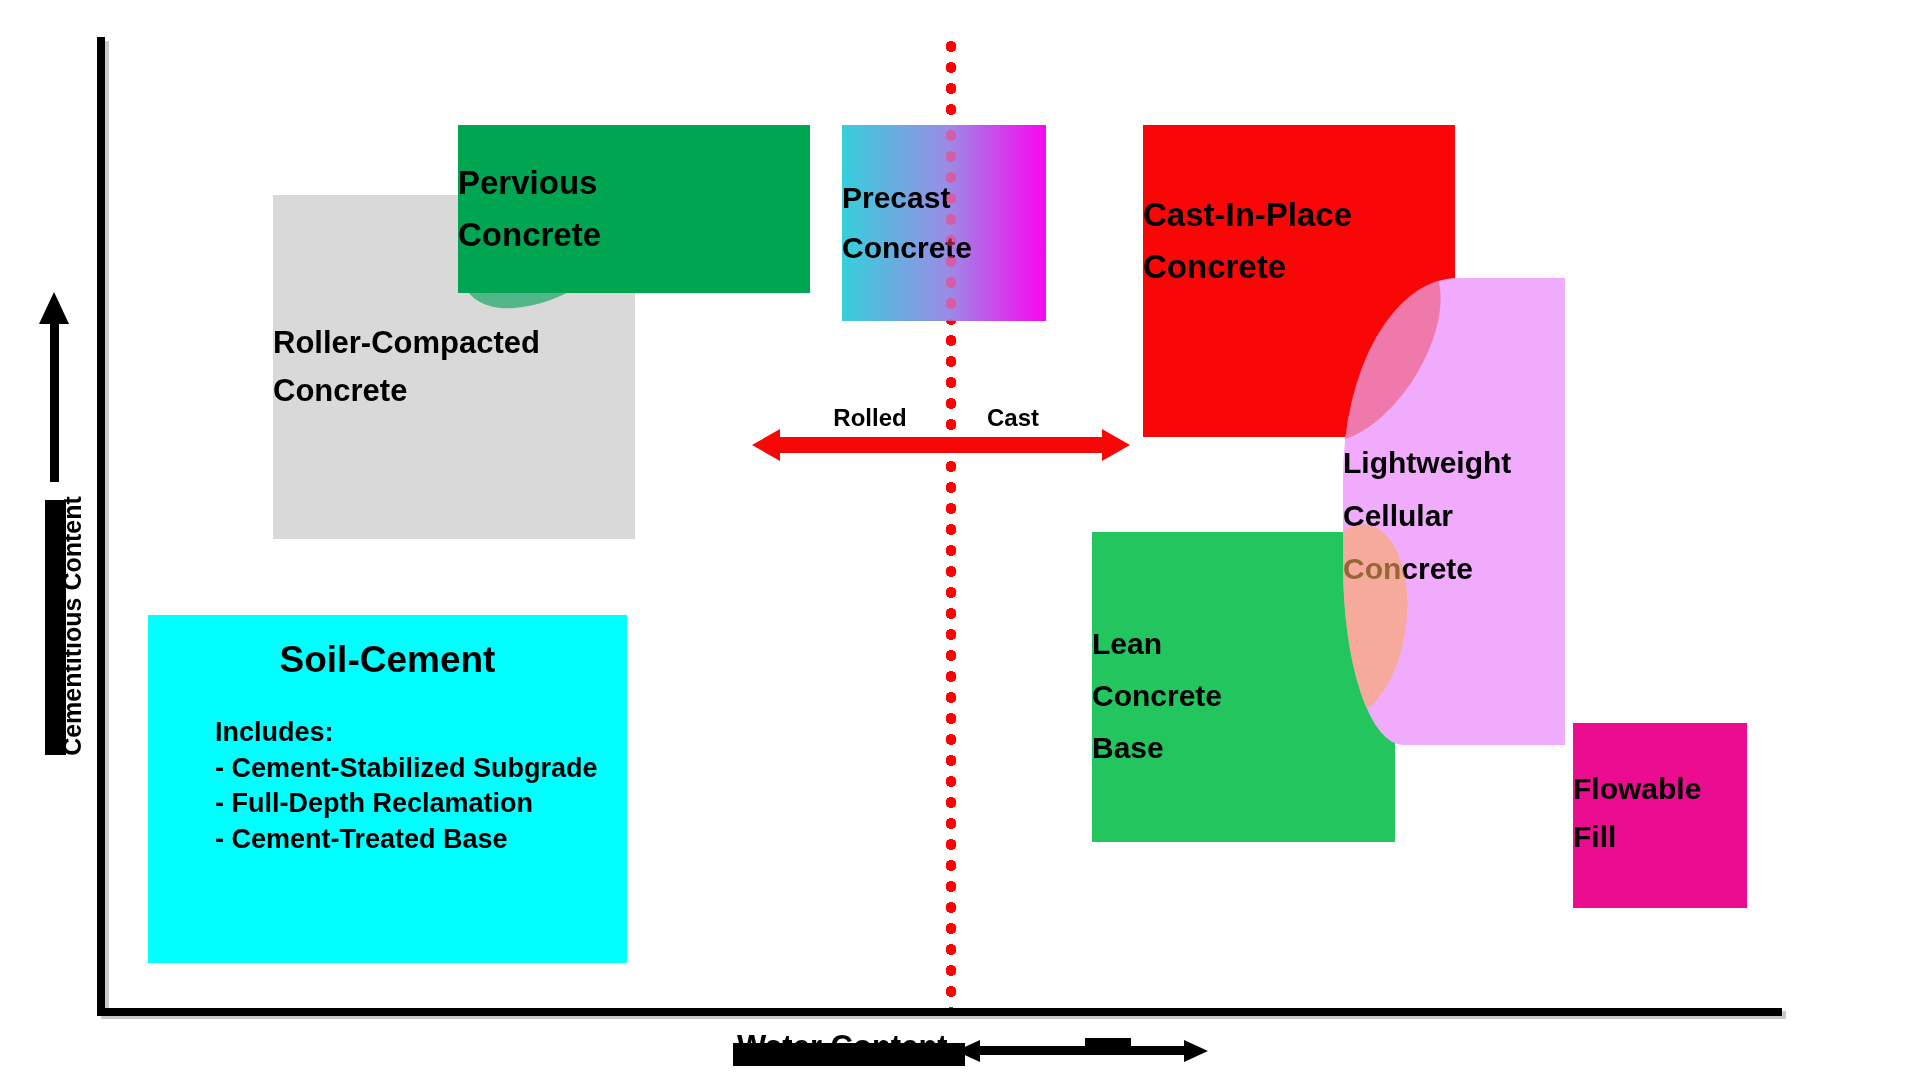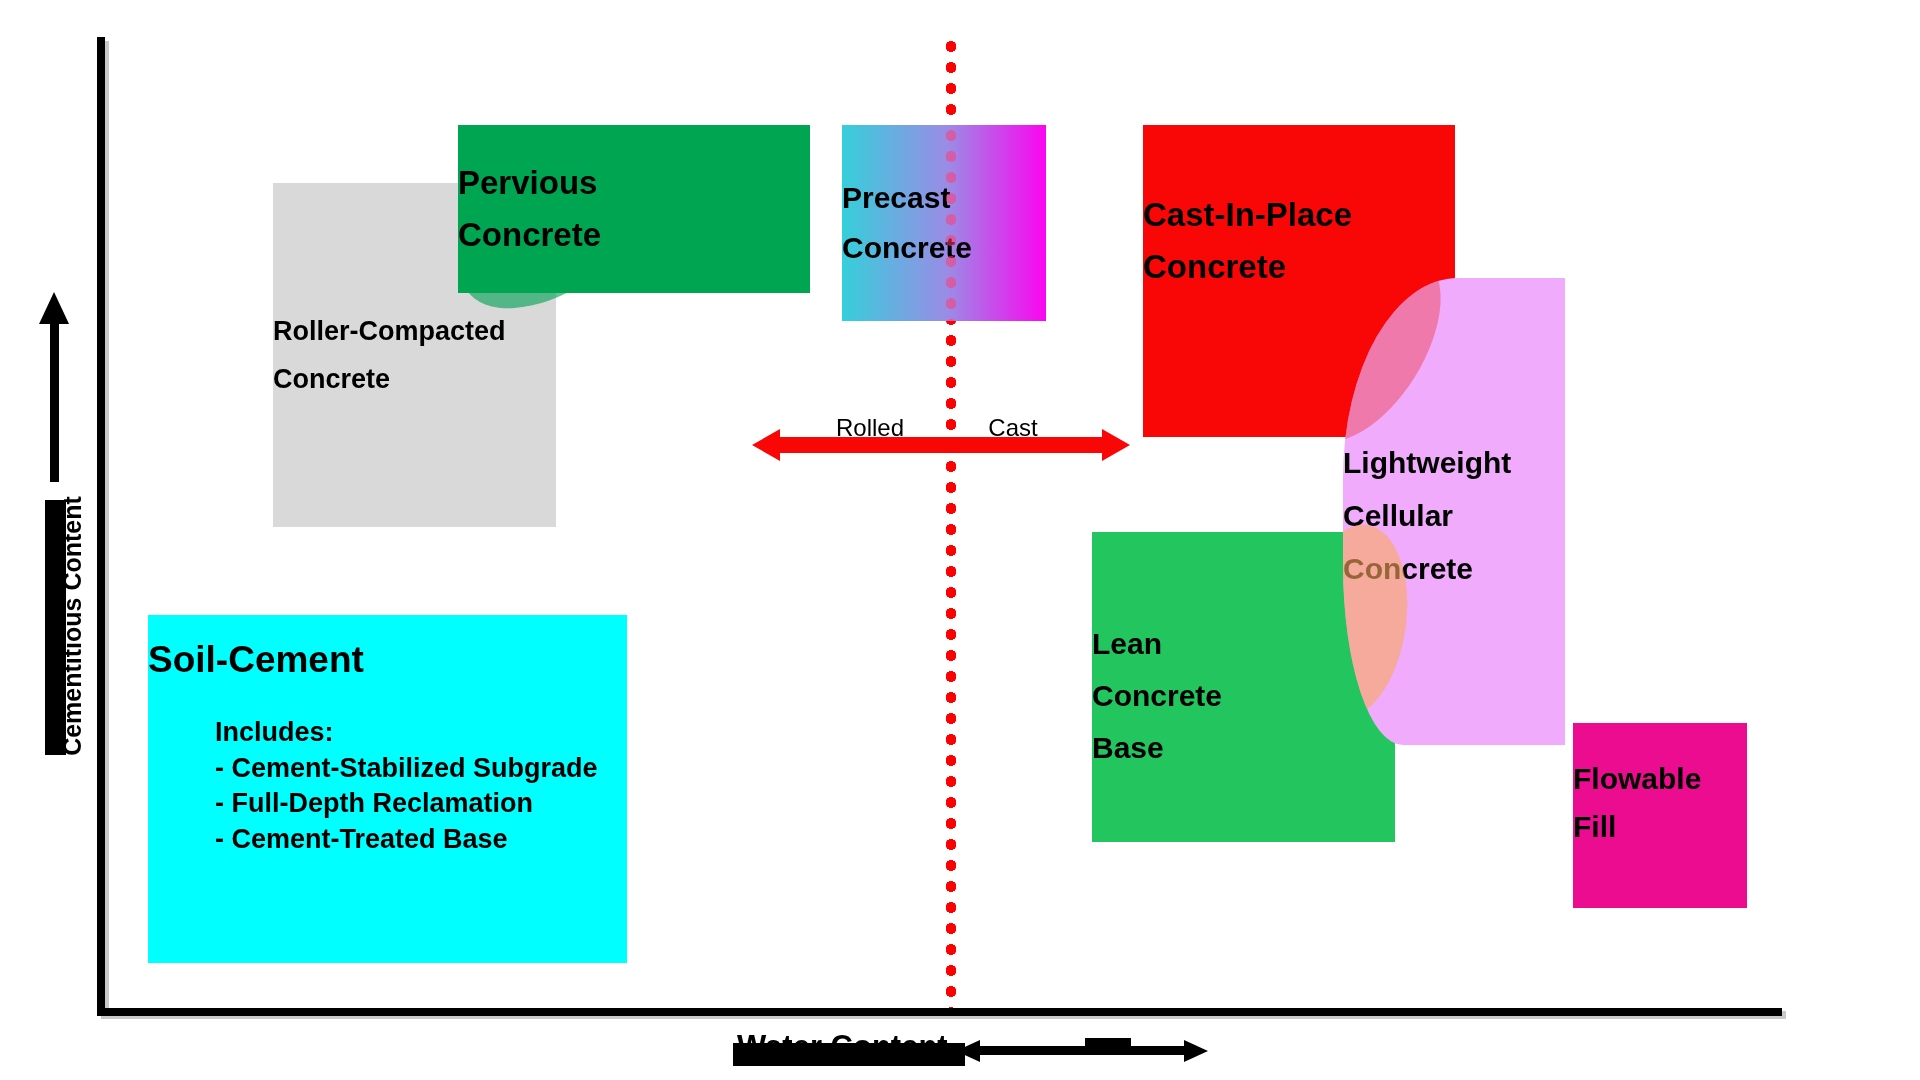--- a/index.html
+++ b/index.html
@@ -15,21 +15,21 @@
   .dotline{width:12px;background-image:radial-gradient(circle 5.5px at 6px 10.5px,#ff0000 97%,rgba(255,0,0,0) 100%);
            background-size:12px 21px;background-repeat:repeat-y;}
   .dotline.base{left:945px;top:36px;height:972px;}
   .dotline.overlay{left:945px;top:125px;height:196px;
            background-image:radial-gradient(circle 5.5px at 6px 10.5px,rgba(255,60,115,0.55) 97%,rgba(255,0,0,0) 100%);z-index:6;}
 
   
   .bx{display:flex;flex-direction:column;align-items:flex-start;font-weight:bold;text-align:center;}
   .bx.center{justify-content:center;}
 
-  .rcc{left:273px;top:183px;width:283px;height:344px;background:#d9d9d9;font-size:27px;line-height:48px;z-index:2;}
+  .rcc{left:273px;top:195px;width:362px;height:344px;background:#d9d9d9;font-size:31px;line-height:48px;z-index:2;}
   .pervious-ellipse{left:450px;top:176px;width:206px;height:116px;border-radius:50%;
                     background:rgba(0,160,82,0.62);transform:rotate(-33deg);z-index:3;}
   .pervious{left:458px;top:125px;width:352px;height:168px;background:#00a551;font-size:33px;line-height:52px;z-index:4;}
   .precast{left:842px;top:125px;width:204px;height:196px;
            background:linear-gradient(90deg,#35cfda 0%,#9b8be6 52%,#fb05f0 100%);
            font-size:30px;line-height:50px;z-index:5;}
   .cip{left:1143px;top:125px;width:312px;height:312px;background:#f90606;
        font-size:33px;line-height:52px;padding-top:64px;box-sizing:border-box;z-index:3;}
 
   .lean{left:1092px;top:532px;width:303px;height:310px;background:#22c55e;
@@ -37,28 +37,28 @@
 
   .lcc{left:1343px;top:278px;width:222px;height:467px;background:#f0abfc;overflow:hidden;
        border-top-left-radius:115px 200px;border-bottom-left-radius:60px 180px;
        font-size:30px;line-height:53px;padding-top:158px;box-sizing:border-box;z-index:4;}
   .petal-red{left:-30px;top:-35px;width:110px;height:210px;border-radius:50%;
              background:rgba(238,60,70,0.45);transform:rotate(32deg);}
   .petal-orange{left:-42px;top:246px;width:105px;height:195px;border-radius:50%;
              background:rgba(250,170,90,0.6);transform:rotate(8deg);}
 
   .soil{left:148px;top:615px;width:479px;height:348px;background:#00ffff;z-index:3;}
-  .soil-title{margin-top:24px;font-weight:bold;font-size:37px;}
+  .soil-title{margin-top:24px;text-align:center;font-weight:bold;font-size:37px;}
   .soil-list{margin:34px 4px 0 67px;font-weight:bold;font-size:27px;line-height:35.5px;}
 
   .flowable{left:1573px;top:723px;width:174px;height:185px;background:#eb0c8f;
-            font-size:30px;line-height:48px;padding-top:32px;box-sizing:border-box;z-index:3;}
+            font-size:30px;line-height:48px;padding-top:42px;box-sizing:border-box;z-index:3;}
 
   
-  .method-label{top:414px;font-weight:normal;font-size:24px;text-align:center;z-index:4;}
+  .method-label{top:404px;font-weight:bold;font-size:24px;text-align:center;z-index:4;}
   .method-label.rolled{left:795px;width:150px;}
   .method-label.cast{left:948px;width:130px;}
   .red-arrow-bar{left:778px;top:437px;width:332px;height:16px;background:#f90606;z-index:5;}
   .red-arrow-head{width:0;height:0;border-top:16px solid transparent;border-bottom:16px solid transparent;z-index:5;}
   .red-arrow-head.left{left:752px;top:429px;border-right:28px solid #f90606;}
   .red-arrow-head.right{left:1102px;top:429px;border-left:28px solid #f90606;}
 
   
   .x-label{left:737px;top:1029px;font-weight:bold;font-size:31px;white-space:nowrap;z-index:7;}
   .x-label-bar{left:733px;top:1043px;width:232px;height:23px;background:#000;z-index:8;}

